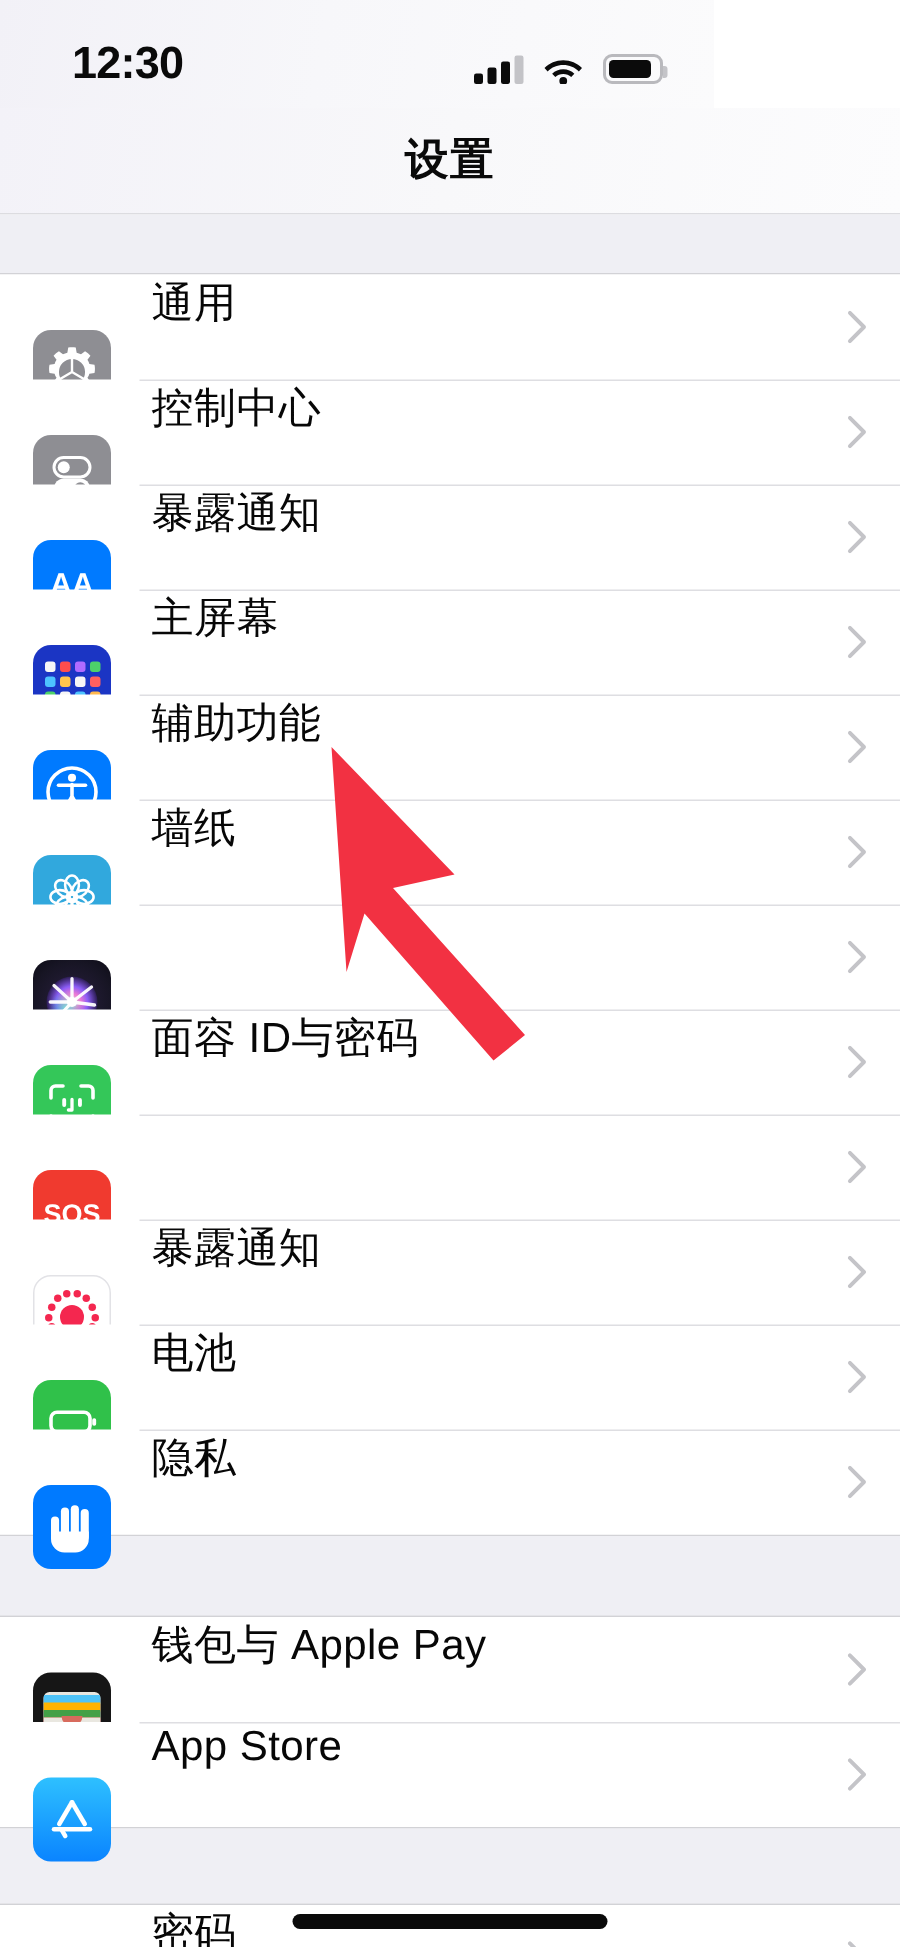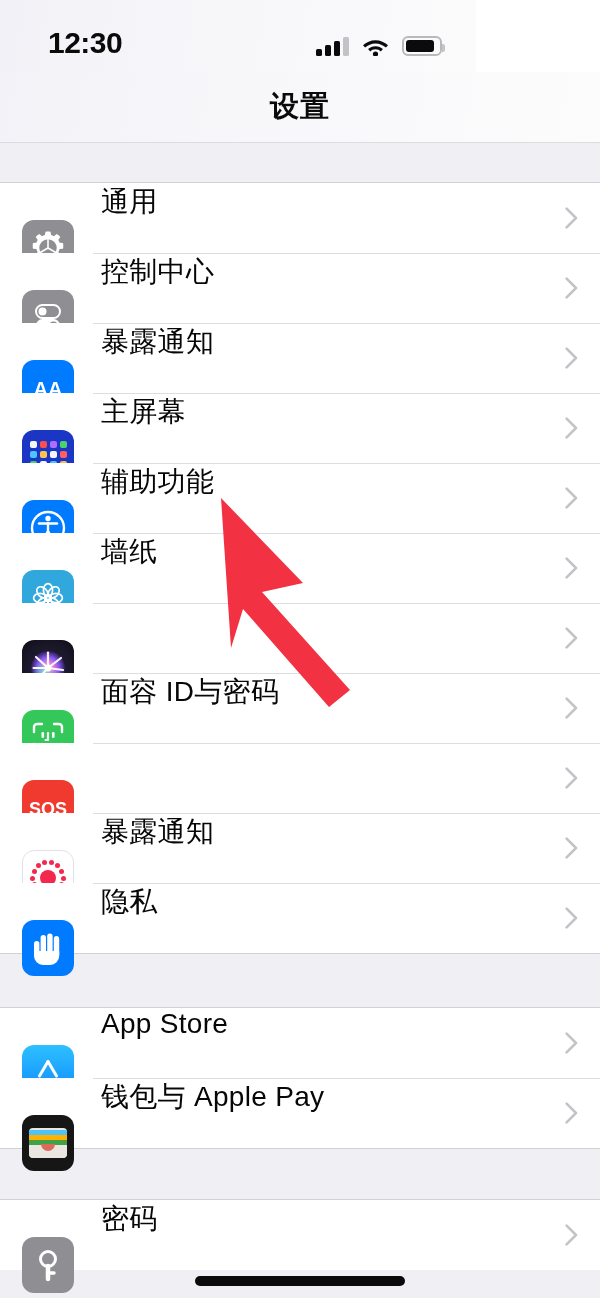--- a/index.html
+++ b/index.html
@@ -401,20 +401,34 @@
               </div>
             </div>
             <div class="row-label">暴露通知</div>
             <div class="chev">
               <svg width="13" height="22" viewBox="0 0 13 22">
   <path d="M1.6 1.6 L11 11 L1.6 20.4" fill="none" stroke="#c4c4c8" stroke-width="2.6" stroke-linecap="round" stroke-linejoin="round"></path>
               </svg>
             </div>
           </div>
           <div class="row">
+            <div class="ico green2">
+              <svg width="40" height="40" viewBox="0 0 40 40">
+        <rect x="6" y="13.5" width="26" height="13" rx="4" fill="none" stroke="#ffffff" stroke-width="2.4"></rect>
+        <rect x="33.5" y="17.5" width="2.6" height="5" rx="1.2" fill="#ffffff"></rect>
+      </svg>
+            </div>
+            <div class="row-label">电池</div>
+            <div class="chev">
+              <svg width="13" height="22" viewBox="0 0 13 22">
+  <path d="M1.6 1.6 L11 11 L1.6 20.4" fill="none" stroke="#c4c4c8" stroke-width="2.6" stroke-linecap="round" stroke-linejoin="round"></path>
+              </svg>
+            </div>
+          </div>
+          <div class="row">
             <div class="ico blue">
               <svg width="36" height="38" viewBox="0 0 36 38">
         <g fill="#ffffff">
           <rect x="4" y="12" width="5.4" height="16" rx="2.7"></rect>
           <rect x="10.6" y="6" width="5.4" height="22" rx="2.7"></rect>
           <rect x="17.2" y="4.5" width="5.4" height="23.5" rx="2.7"></rect>
           <rect x="23.8" y="7" width="5.4" height="21" rx="2.7"></rect>
           <path d="M4 22 h25.2 v5 a9 9 0 0 1-9 9 h-7.2 a9 9 0 0 1-9-9 z"></path>
         </g>
       </svg>
@@ -422,56 +436,56 @@
             <div class="row-label">隐私</div>
             <div class="chev">
               <svg width="13" height="22" viewBox="0 0 13 22">
   <path d="M1.6 1.6 L11 11 L1.6 20.4" fill="none" stroke="#c4c4c8" stroke-width="2.6" stroke-linecap="round" stroke-linejoin="round"></path>
               </svg>
             </div>
           </div>
         </div>
         <div class="gap mid"></div>
         <div class="group">
-          <div class="row">
-            <div class="ico appstore">
-              <svg width="40" height="40" viewBox="0 0 40 40">
-        <g stroke="#ffffff" stroke-width="3" stroke-linecap="round" fill="none">
-          <path d="M20 8.5 L11.5 23"></path>
-          <path d="M20 8.5 L28.5 23"></path>
-          <path d="M8 26.5 L32 26.5"></path>
-          <path d="M15.5 31 L13 26.8"></path>
-        </g>
-      </svg>
-            </div>
-            <div class="row-label">App Store</div>
-            <div class="chev">
-              <svg width="13" height="22" viewBox="0 0 13 22">
-  <path d="M1.6 1.6 L11 11 L1.6 20.4" fill="none" stroke="#c4c4c8" stroke-width="2.6" stroke-linecap="round" stroke-linejoin="round"></path>
-              </svg>
-            </div>
-          </div>
           <div class="row">
             <div class="ico black">
               <div class="wallet">
           <div class="c" style="top:2px;background:#4fc3f7"></div>
           <div class="c" style="top:7px;background:#ffb300"></div>
           <div class="c" style="top:12px;background:#43a047"></div>
           <div class="c" style="top:17px;background:#e53935"></div>
           <div style="position:absolute;left:0;right:0;bottom:0;height:13px;background:#e9e7e0;border-radius:0 0 4px 4px"></div>
           <div style="position:absolute;left:12px;bottom:7px;width:14px;height:7px;background:#d86b5d;border-radius:0 0 7px 7px"></div>
         </div>
             </div>
             <div class="row-label">钱包与 Apple Pay</div>
             <div class="chev">
               <svg width="13" height="22" viewBox="0 0 13 22">
   <path d="M1.6 1.6 L11 11 L1.6 20.4" fill="none" stroke="#c4c4c8" stroke-width="2.6" stroke-linecap="round" stroke-linejoin="round"></path>
               </svg>
             </div>
           </div>
+          <div class="row">
+            <div class="ico appstore">
+              <svg width="40" height="40" viewBox="0 0 40 40">
+        <g stroke="#ffffff" stroke-width="3" stroke-linecap="round" fill="none">
+          <path d="M20 8.5 L11.5 23"></path>
+          <path d="M20 8.5 L28.5 23"></path>
+          <path d="M8 26.5 L32 26.5"></path>
+          <path d="M15.5 31 L13 26.8"></path>
+        </g>
+      </svg>
+            </div>
+            <div class="row-label">App Store</div>
+            <div class="chev">
+              <svg width="13" height="22" viewBox="0 0 13 22">
+  <path d="M1.6 1.6 L11 11 L1.6 20.4" fill="none" stroke="#c4c4c8" stroke-width="2.6" stroke-linecap="round" stroke-linejoin="round"></path>
+              </svg>
+            </div>
+          </div>
         </div>
         <div class="gap mid2"></div>
         <div class="group last">
           <div class="row">
             <div class="ico gray">
               <svg width="34" height="38" viewBox="0 0 34 38">
         <circle cx="17" cy="13" r="7.5" fill="none" stroke="#ffffff" stroke-width="3"></circle>
         <path d="M17 20 L17 33" stroke="#ffffff" stroke-width="4.5" stroke-linecap="round"></path>
         <path d="M17 27 L23 27" stroke="#ffffff" stroke-width="3.4" stroke-linecap="round"></path>
       </svg>

